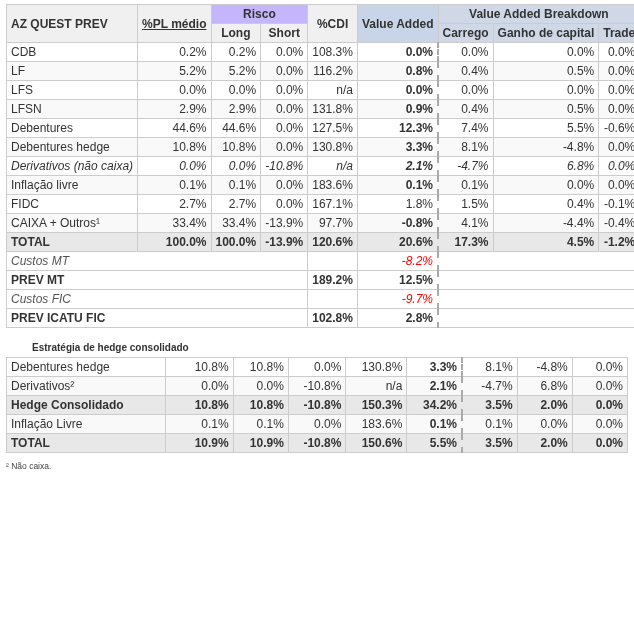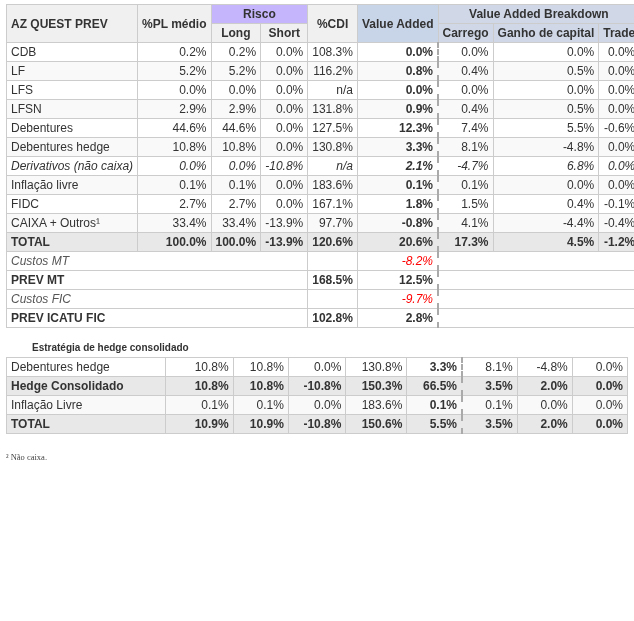--- a/index.html
+++ b/index.html
@@ -89,21 +89,21 @@
     }
   </style>
 </head>
 <body>
 
 <div class="container">
   <table>
     <thead>
       <tr>
         <th rowspan="2" class="label-cell" style="text-align:left;width:130px;">AZ QUEST PREV</th>
-        <th rowspan="2" style="width:55px;">%PL médio</th>
+        <th rowspan="2" style="width:55px;text-decoration:underline;">%PL médio</th>
         <th colspan="2" class="risco-header">Risco</th>
         <th rowspan="2" style="width:66px;">%CDI</th>
         <th rowspan="2" style="width:45px;background:#c8d4e8;font-weight:bold;text-align:center;">Value Added</th>
         <th colspan="3" class="value-added-header">Value Added Breakdown</th>
       </tr>
       <tr>
         <th>Long</th>
         <th>Short</th>
         <th class="value-added-header">Carrego</th>
         <th class="value-added-header">Ganho de capital</th>
@@ -198,21 +198,21 @@
     <td>0.1%</td>
     <td>0.0%</td>
     <td>0.0%</td>
   </tr>
         <tr>
     <td class="label-cell">FIDC</td>
     <td>2.7%</td>
     <td>2.7%</td>
     <td>0.0%</td>
     <td>167.1%</td>
-    <td class="dashed-right" style="font-weight:bold;padding-left:24px;">1.8%</td>
+    <td class="dashed-right" style="font-weight:normal;padding-left:24px;">1.8%</td>
     <td>1.5%</td>
     <td>0.4%</td>
     <td>-0.1%</td>
   </tr>
         <tr class="alt-row">
     <td class="label-cell">CAIXA + Outros¹</td>
     <td>33.4%</td>
     <td>33.4%</td>
     <td>-13.9%</td>
     <td>97.7%</td>
@@ -233,21 +233,21 @@
   <td>-1.2%</td>
 </tr>
         <tr class="custos-row">
   <td class="label-cell" colspan="4">Custos MT</td>
   <td></td>
   <td class="dashed-right" style="color:red;font-style:italic;">-8.2%</td>
   <td colspan="3"></td>
 </tr>
         <tr class="prevmt-row">
   <td class="label-cell" colspan="4">PREV MT</td>
-  <td>168.5%</td>
+  <td>189.2%</td>
   <td class="dashed-right">12.5%</td>
   <td colspan="3"></td>
 </tr>
         <tr class="custosfic-row">
   <td class="label-cell" colspan="4">Custos FIC</td>
   <td></td>
   <td class="dashed-right" style="color:red;font-style:italic;">-9.7%</td>
   <td colspan="3"></td>
 </tr>
         <tr class="previcatu-row">
@@ -281,27 +281,38 @@
     <td class="label-cell">Debentures hedge</td>
     <td>10.8%</td>
     <td>10.8%</td>
     <td>0.0%</td>
     <td>130.8%</td>
     <td class="dashed-right" style="font-weight:bold;">3.3%</td>
     <td>8.1%</td>
     <td>-4.8%</td>
     <td>0.0%</td>
   </tr>
+        <tr class="alt-row">
+    <td class="label-cell">Derivativos²</td>
+    <td>0.0%</td>
+    <td>0.0%</td>
+    <td>-10.8%</td>
+    <td>n/a</td>
+    <td class="dashed-right" style="font-weight:bold;">2.1%</td>
+    <td>-4.7%</td>
+    <td>6.8%</td>
+    <td>0.0%</td>
+  </tr>
         <tr class="hedge-total-row">
   <td class="label-cell">Hedge Consolidado</td>
   <td>10.8%</td>
   <td>10.8%</td>
   <td>-10.8%</td>
   <td>150.3%</td>
-  <td class="dashed-right">66.5%</td>
+  <td class="dashed-right">34.2%</td>
   <td>3.5%</td>
   <td>2.0%</td>
   <td>0.0%</td>
 </tr>
         <tr class="alt-row">
   <td class="label-cell">Inflação Livre</td>
   <td>0.1%</td>
   <td>0.1%</td>
   <td>0.0%</td>
   <td>183.6%</td>
@@ -317,14 +328,14 @@
   <td>-10.8%</td>
   <td>150.6%</td>
   <td class="dashed-right">5.5%</td>
   <td>3.5%</td>
   <td>2.0%</td>
   <td>0.0%</td>
 </tr>
       </tbody>
   </table>
 
-  <div class="footnote" style="margin-top:16px;font-family:Liberation Serif, serif;">² Não caixa.</div>
+  <div class="footnote" style="margin-top:6px;">² Não caixa.</div>
 </div>
 
 </body></html>

